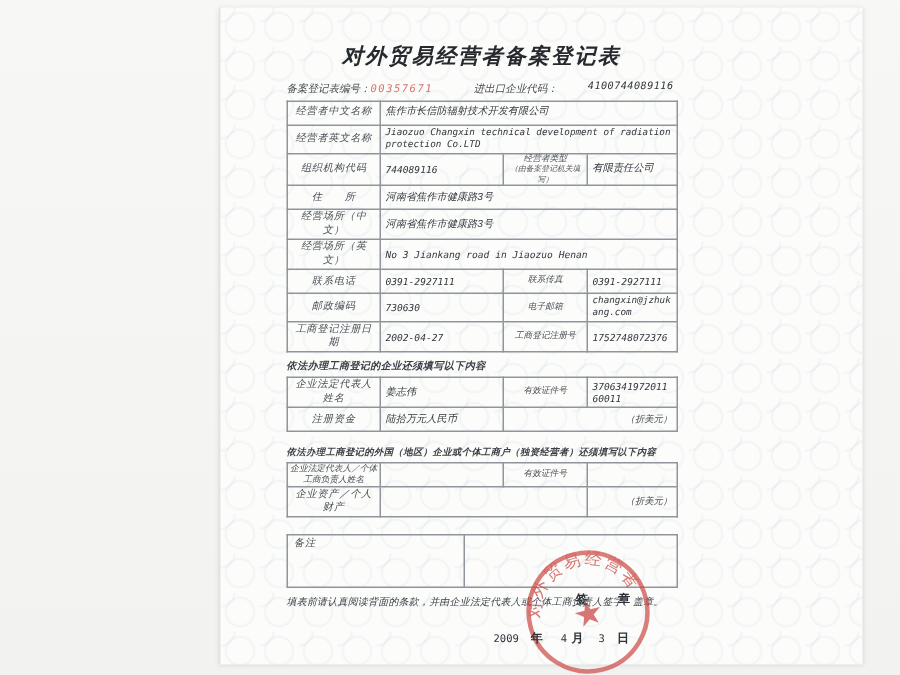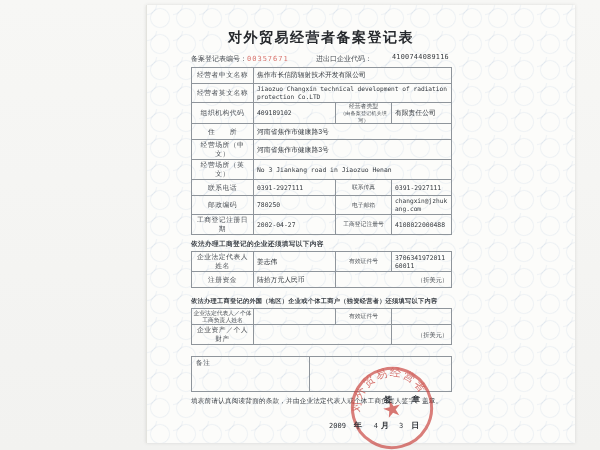--- a/index.html
+++ b/index.html
@@ -8,21 +8,21 @@
   .paper{
     position:absolute;left:146px;top:5px;width:428px;height:438px;
     background-color:#fcfcfa;
     background-image:
       radial-gradient(circle at 0 0, rgba(165,188,212,0.0) 8.5px, rgba(165,188,212,0.16) 9.3px, rgba(165,188,212,0.0) 10.6px),
       radial-gradient(circle at 13px 13px, rgba(165,188,212,0.0) 8.5px, rgba(165,188,212,0.16) 9.3px, rgba(165,188,212,0.0) 10.6px);
     background-size:26px 26px;
     box-shadow:0 0 3px rgba(90,90,90,0.18);
     border-left:1px solid #e3e3de;
   }
-  .form-col{position:absolute;left:44px;top:24px;width:260px;color:#3a3f45;}
+  .form-col{position:absolute;left:44px;top:24px;width:260px;color:#3a3f45;font-style:italic;}
   .title{font-size:14px;font-weight:bold;letter-spacing:1.5px;text-align:center;color:#26292d;margin:0 0 7px 0;white-space:nowrap;}
   .meta{display:flex;justify-content:space-between;align-items:flex-end;font-size:7px;color:#474c52;margin:0 2px 3px 0;}
   .meta .red{color:#d9756f;letter-spacing:1px;font-family:"DejaVu Sans Mono",monospace;}
   .meta .code{font-family:"DejaVu Sans Mono",monospace;font-size:6.8px;position:relative;top:-2px;letter-spacing:0.3px;color:#33373c;margin-left:20px;}
   table{border-collapse:collapse;width:260px;table-layout:fixed;}
   td{border:1px solid #8f959b;font-size:6.8px;padding:1px 3px;height:13px;color:#33383e;line-height:1.25;vertical-align:middle;word-wrap:break-word;}
   td.lbl{text-align:center;color:#4a4f55;letter-spacing:0.5px;}
   td.small-lbl{font-size:5.8px;text-align:center;color:#4a4f55;padding:0 1px;}
   .sub{font-size:5.2px;color:#565b61;}
   .num{font-family:"DejaVu Sans Mono",monospace;font-size:6.4px;letter-spacing:0;}
@@ -75,21 +75,21 @@
             <tr>
           <td class="lbl">经营者中文名称</td>
           <td colspan="3">焦作市长信防辐射技术开发有限公司</td>
         </tr>
         <tr>
           <td class="lbl">经营者英文名称</td>
           <td colspan="3" class="brk">Jiaozuo Changxin technical development of radiation protection Co.LTD</td>
         </tr>
         <tr>
           <td class="lbl">组织机构代码</td>
-          <td class="num">409189102</td>
+          <td class="num">744089116</td>
           <td class="small-lbl">
             <div>经营者类型</div>
             <div class="sub">（由备案登记机关填写）</div>
           </td>
           <td>有限责任公司</td>
         </tr>
         <tr>
           <td class="lbl">住　　所</td>
           <td colspan="3">河南省焦作市健康路3号</td>
         </tr>
@@ -102,29 +102,29 @@
           <td colspan="3" class="num">No 3 Jiankang road in Jiaozuo Henan</td>
         </tr>
         <tr>
           <td class="lbl">联系电话</td>
           <td class="num">0391-2927111</td>
           <td class="small-lbl">联系传真</td>
           <td class="num">0391-2927111</td>
         </tr>
         <tr>
           <td class="lbl">邮政编码</td>
-          <td class="num">780250</td>
+          <td class="num">730630</td>
           <td class="small-lbl">电子邮箱</td>
           <td class="brk">changxin@jzhukang.com</td>
         </tr>
         <tr>
           <td class="lbl">工商登记注册日期</td>
           <td class="num">2002-04-27</td>
           <td class="small-lbl">工商登记注册号</td>
-          <td class="num">4108022000488</td>
+          <td class="num">1752748072376</td>
         </tr>
       </tbody>
         </table>
 
       <div class="secnote">依法办理工商登记的企业还须填写以下内容</div>
 
       <table>
         <colgroup>
             <col style="width:62px">
             <col style="width:82px">

